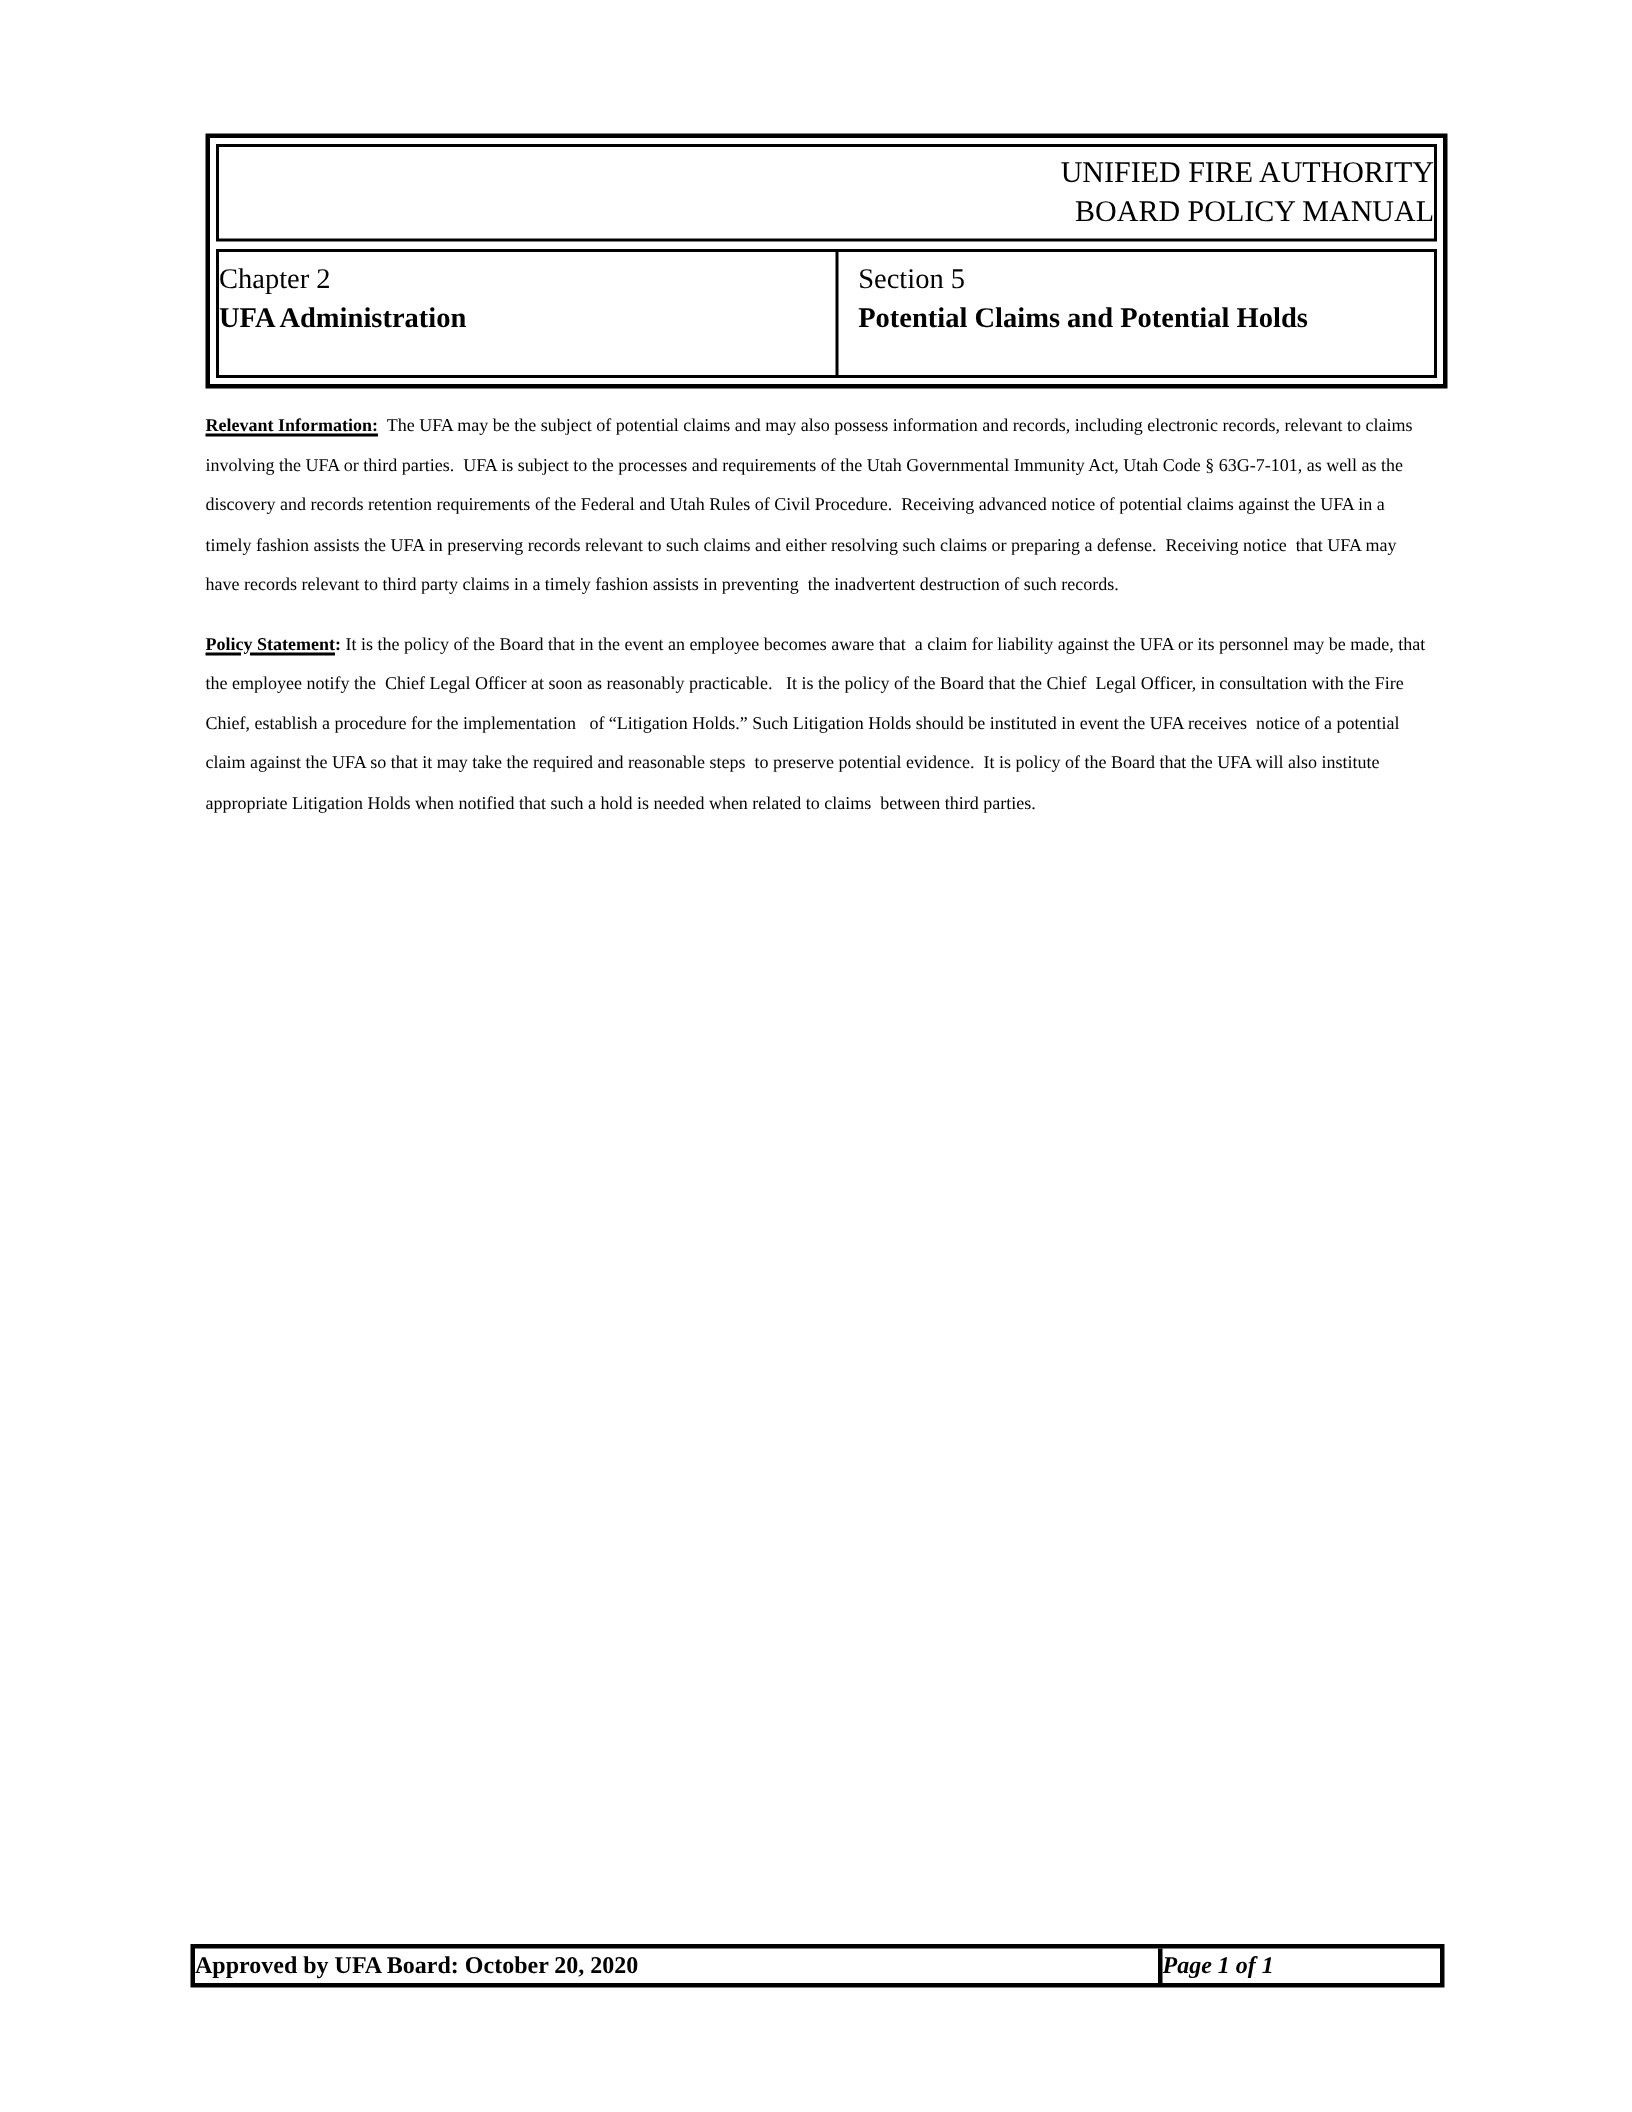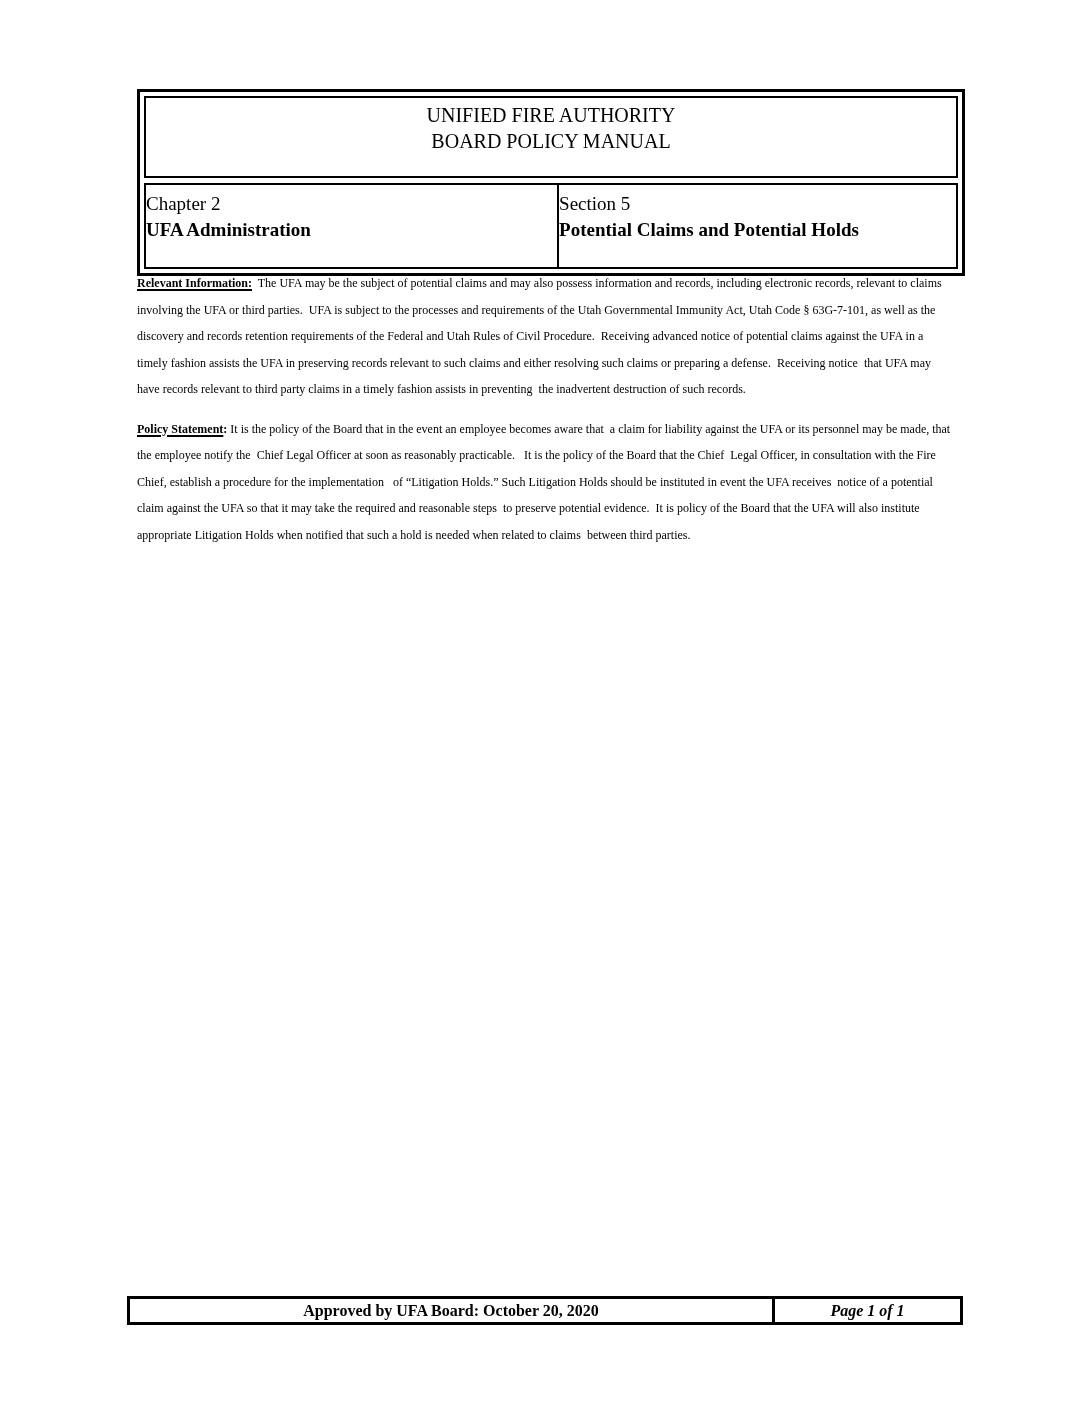--- a/index.html
+++ b/index.html
@@ -26,39 +26,39 @@
     position: absolute;
     left: 137px;
     top: 89px;
     width: 828px;
     box-sizing: border-box;
     border: 3px solid #000;
     padding: 4px;
   }
   .ht-title {
     border: 2px solid #000;
-    text-align: center;
-    padding: 4px 0 22px 0;
+    text-align: right;
+    padding: 4px 0 5px 0;
     font-size: 20px;
     line-height: 26px;
   }
   .ht-row2 {
     border: 2px solid #000;
     margin-top: 5px;
     display: flex;
     align-items: stretch;
   }
   .ht-cell {
     box-sizing: border-box;
     padding: 6px 0 24px 0;
     font-size: 19px;
     line-height: 26px;
   }
   .ht-cell.left  { width: 51%; border-right: 2px solid #000; }
-  .ht-cell.right { width: 49%; }
+  .ht-cell.right { width: 49%; padding-left: 13px; }
   .cell-sub {
     font-weight: bold;
   }
 
   
   .body-text {
     position: absolute;
     left: 137px;
     top: 270px;
     width: 818px;
@@ -90,21 +90,21 @@
     height: 29px;
     box-sizing: border-box;
     border: 3px solid #000;
     display: flex;
     align-items: stretch;
     font-weight: bold;
     font-size: 16px;
   }
   .f-cell {
     box-sizing: border-box;
-    text-align: center;
+    text-align: left;
     line-height: 23px;
     overflow: hidden;
   }
   .f-left {
     width: 645px;
     border-right: 3px solid #000;
   }
   .f-right {
     flex: 1;
     font-style: italic;

